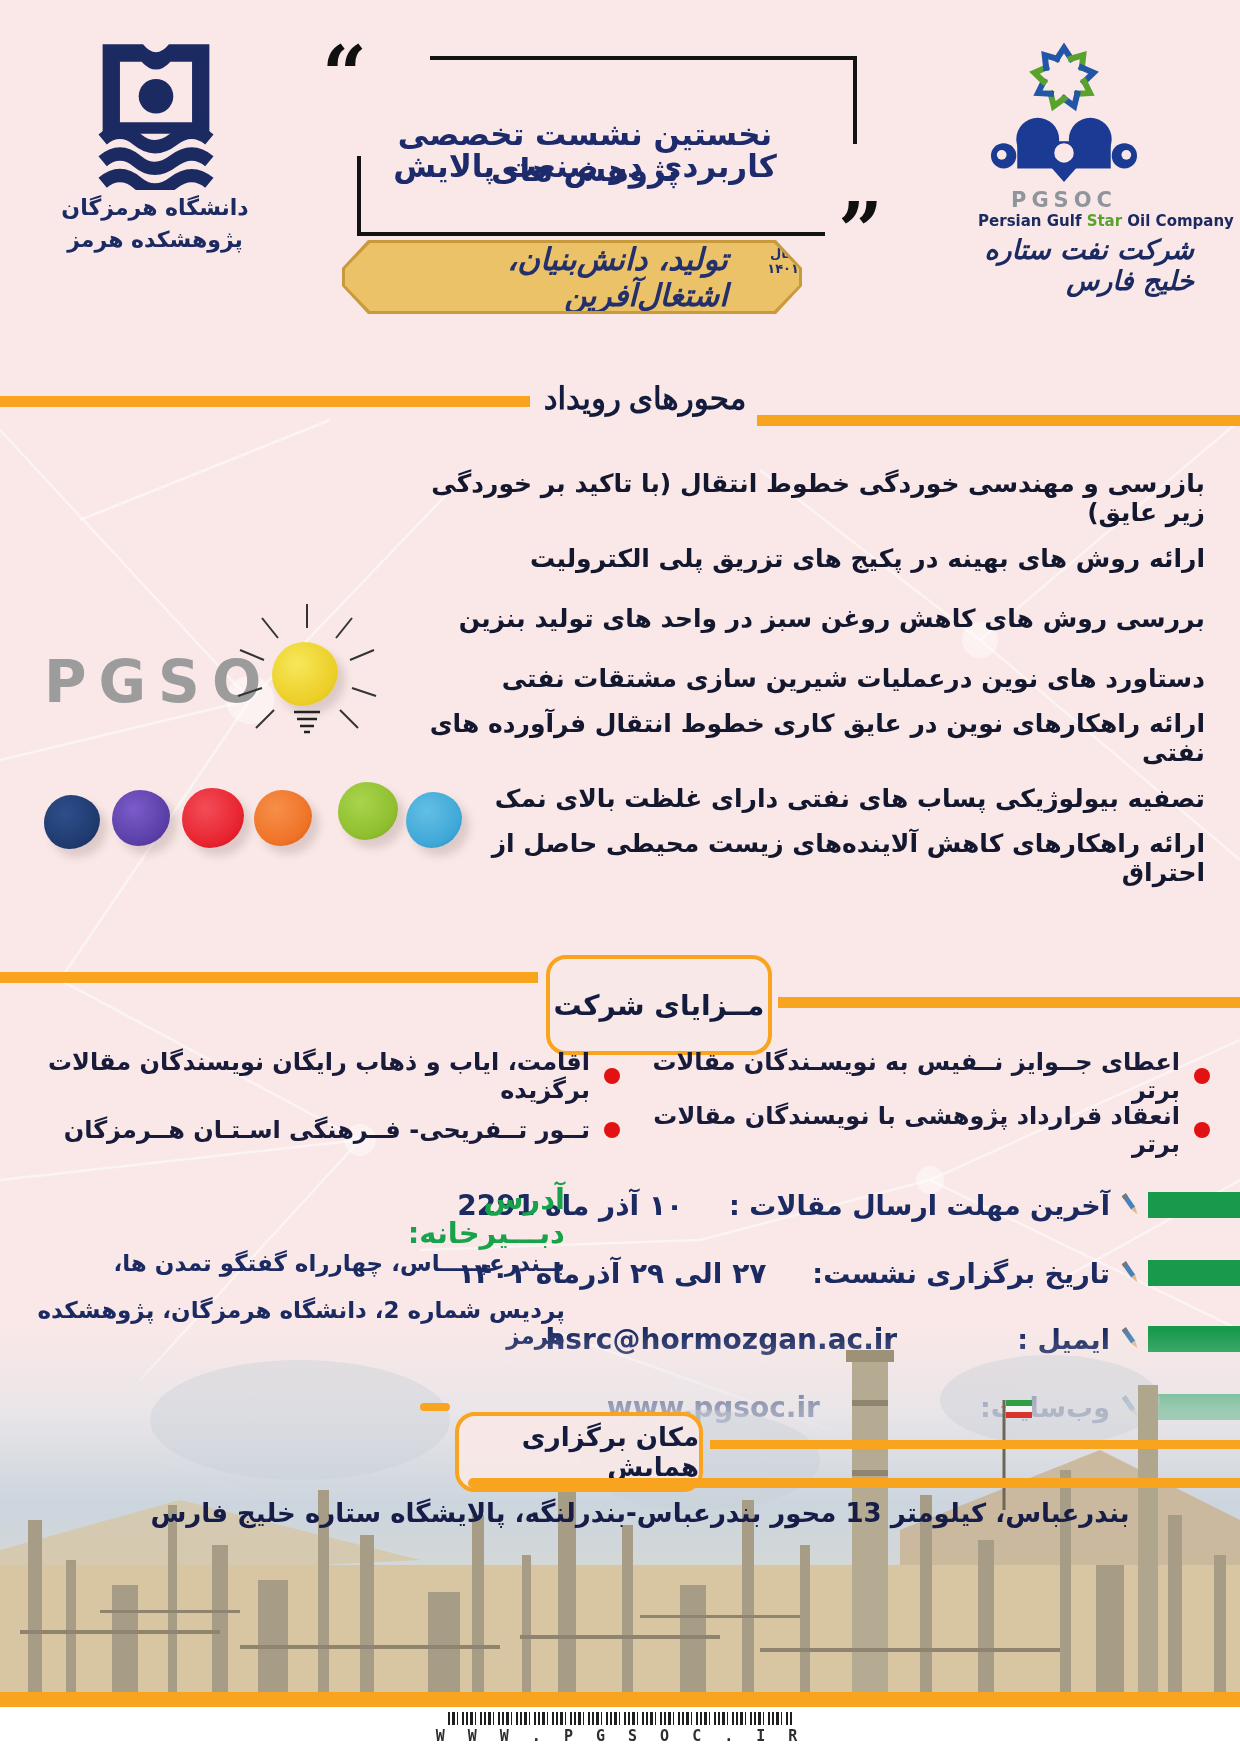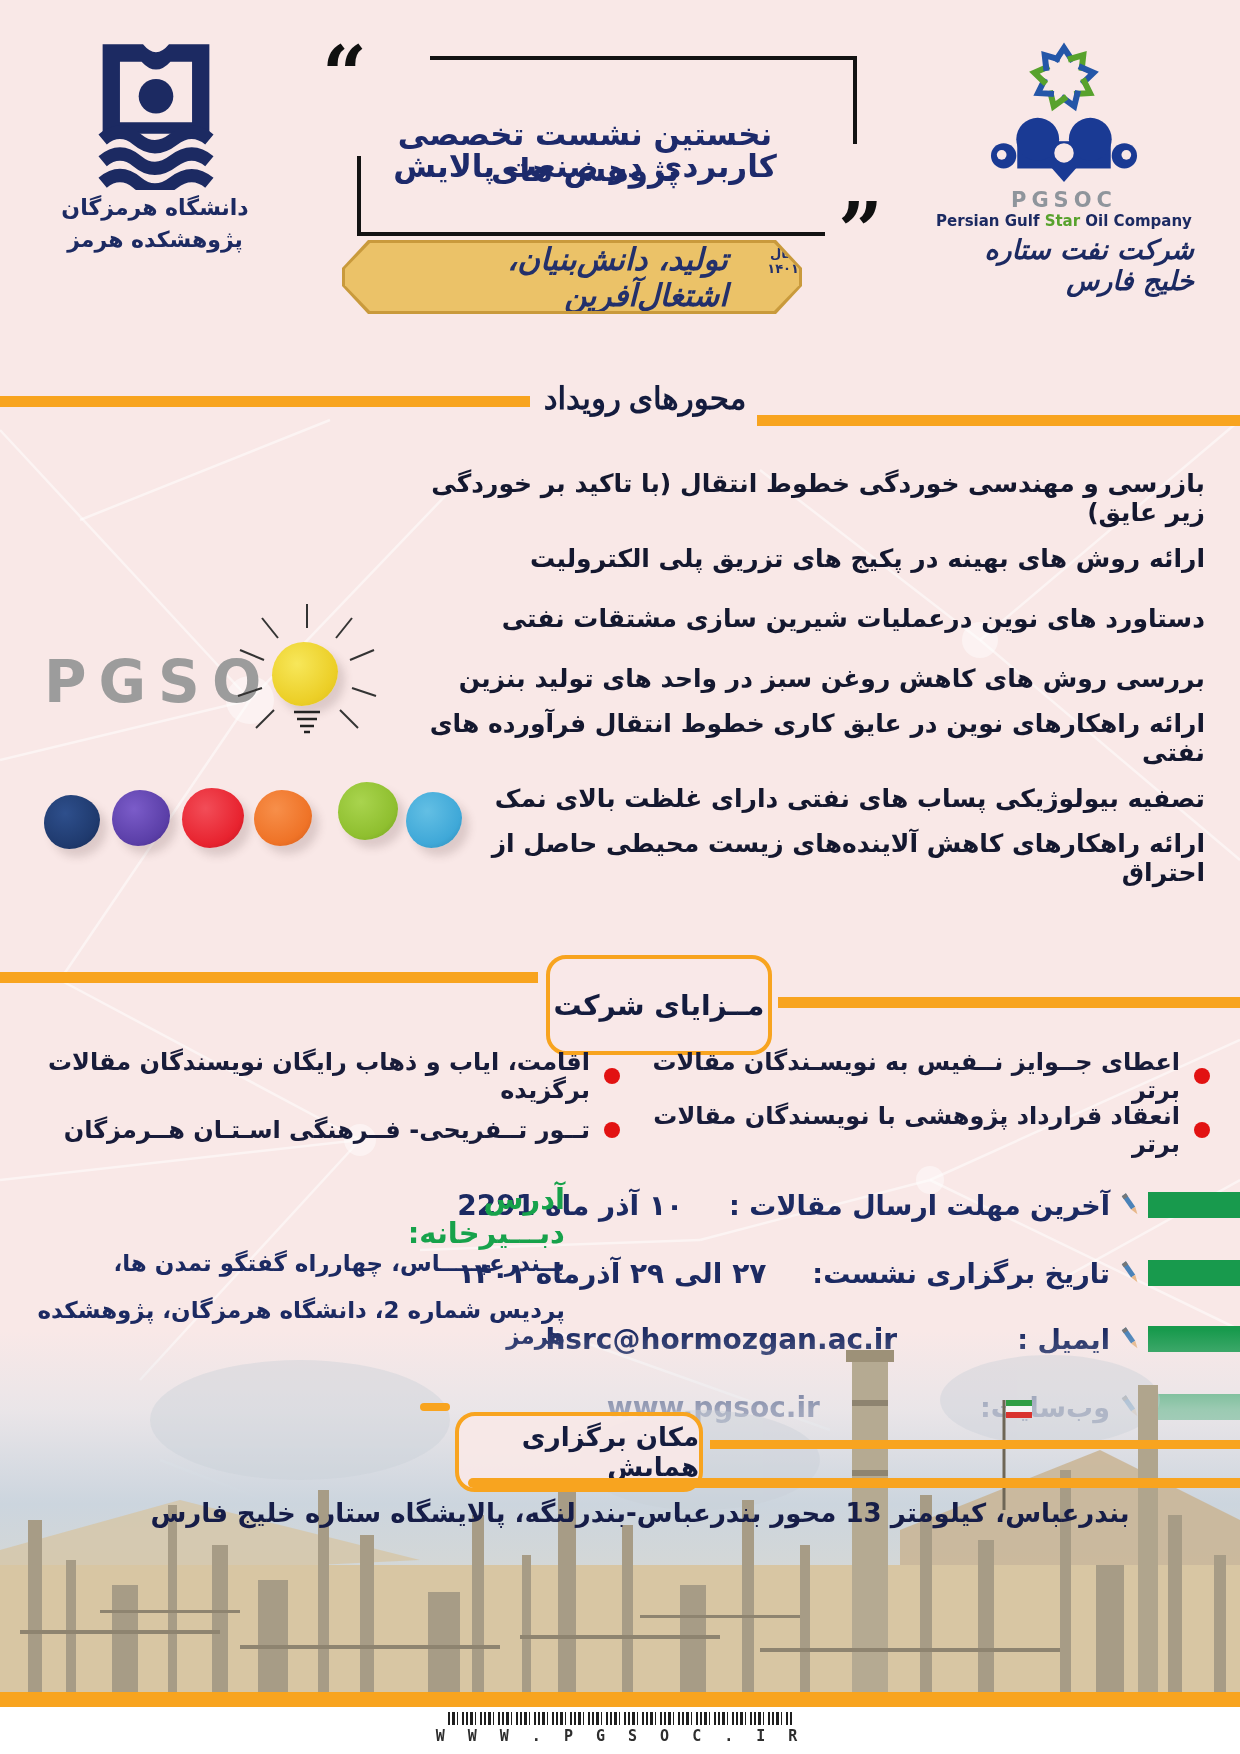--- a/index.html
+++ b/index.html
@@ -8,21 +8,21 @@
   .abs { position:absolute; }
   .rtl { direction:rtl; unicode-bidi:embed; }
 
   
   .uni-text { font-weight:bold; font-size:22px; color:#1c2a62; text-align:center; width:190px; line-height:1.45; }
   .q-mark { font-size:78px; font-weight:bold; color:#101010; line-height:0.6; font-family:"DejaVu Serif", serif; }
   .frame-line { background:#131313; }
   .title-line { width:460px; text-align:center; font-size:31px; font-weight:800; color:#1d2a6b; }
 
   .pgsoc-acronym { width:170px; text-align:center; font-size:21px; letter-spacing:5px; color:#8f959c; font-weight:600; }
-  .pgsoc-en { width:260px; text-align:center; font-size:15px; font-weight:bold; color:#1c2a62; }
+  .pgsoc-en { width:260px; text-align:center; font-size:15px; font-weight:bold; color:#1c2a62;margin-left:42px; }
   .pgsoc-en .star { color:#58a22d; }
   .pgsoc-fa { width:260px; font-size:27px; font-weight:bold; font-style:italic; color:#1c2a62; font-family:"DejaVu Serif", serif; }
 
   
   .banner-outer { width:460px; height:74px; background:#c99a3c;
     clip-path:polygon(26px 0, calc(100% - 26px) 0, 100% 38%, 100% 62%, calc(100% - 26px) 100%, 26px 100%, 0 62%, 0 38%); }
   .banner-inner { position:absolute; left:3px; top:3px; width:454px; height:68px; background:#ebc268;
     clip-path:polygon(25px 0, calc(100% - 25px) 0, 100% 38%, 100% 62%, calc(100% - 25px) 100%, 25px 100%, 0 62%, 0 38%);
     display:flex; align-items:center; justify-content:center; gap:8px; }
   .banner-slogan { font-family:"DejaVu Serif", serif; font-style:italic; font-weight:bold; font-size:31px; color:#23306b; }
@@ -165,22 +165,22 @@
     </div>
   </div>
 
   <div class="abs orange-line" style="left:0;top:396px;width:530px;"></div>
   <div class="abs sec-title rtl" style="left:535px;top:380px;width:220px;font-family:Liberation Serif, serif;">محورهای رویداد</div>
   <div class="abs orange-line" style="left:757px;top:415px;width:483px;"></div>
 
   <div class="abs topics">
     <div class="topic">بازرسی و مهندسی خوردگی خطوط انتقال (با تاکید بر خوردگی زیر عایق)</div>
     <div class="topic">ارائه روش های بهینه در پکیج های تزریق پلی الکترولیت</div>
+    <div class="topic">بررسی روش های کاهش روغن سبز در واحد های تولید بنزین</div>
     <div class="topic">دستاورد های نوین درعملیات شیرین سازی مشتقات نفتی</div>
-    <div class="topic">بررسی روش های کاهش روغن سبز در واحد های تولید بنزین</div>
     <div class="topic">ارائه راهکارهای نوین در عایق کاری خطوط انتقال فرآورده های نفتی</div>
     <div class="topic">تصفیه بیولوژیکی پساب های نفتی دارای غلظت بالای نمک</div>
     <div class="topic">ارائه راهکارهای کاهش آلاینده‌های زیست محیطی حاصل از احتراق</div>
   </div>
 
   <div class="abs pgsoc-gray" style="left:44px;top:648px;">PGSOC</div>
   <svg class="abs" style="left:232px;top:600px;" width="150" height="150" viewBox="0 0 150 150">
     <g stroke="#333" stroke-width="2">
       <line x1="75" y1="28" x2="75" y2="4"></line>
         <line x1="46" y1="38" x2="30" y2="18"></line>

